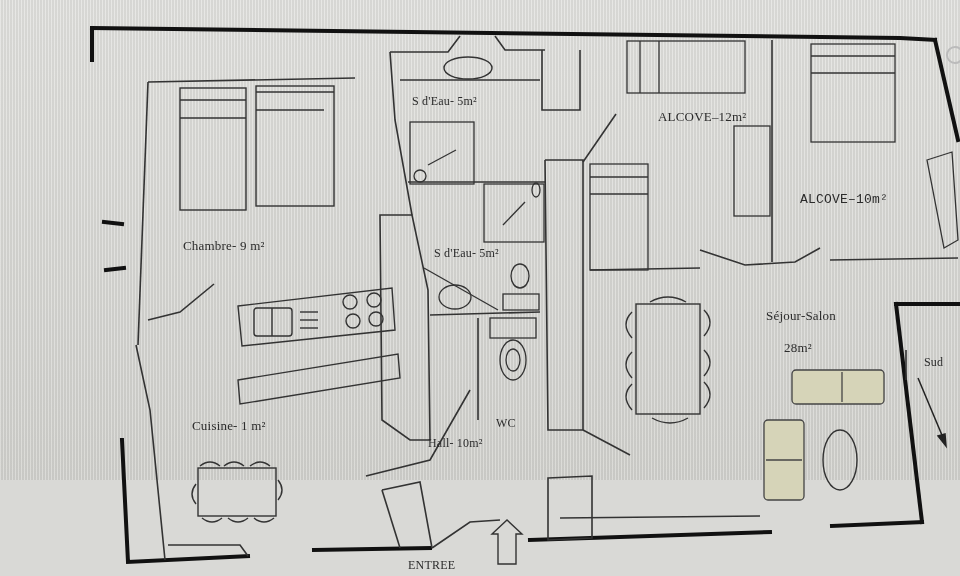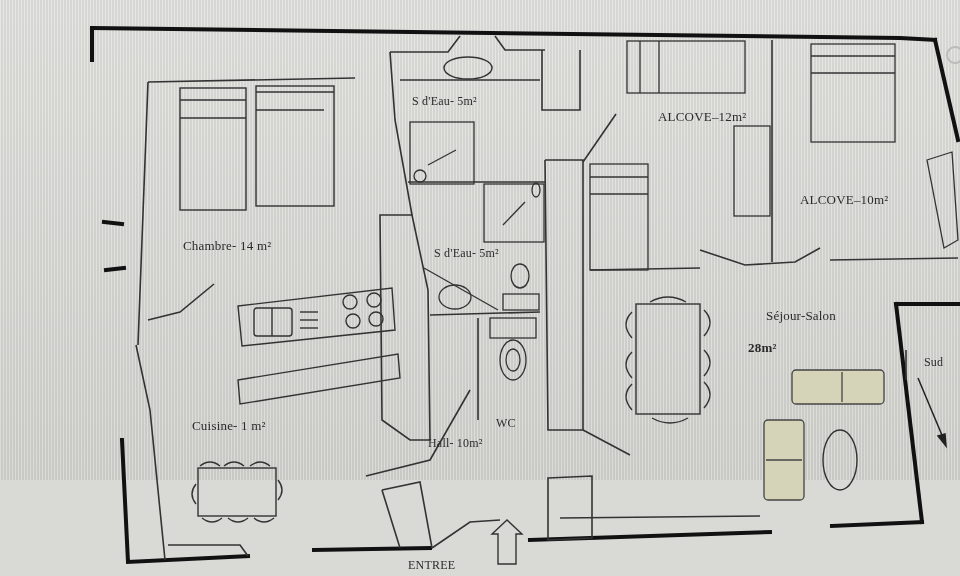--- a/index.html
+++ b/index.html
@@ -172,23 +172,23 @@
 
   <g stroke="#333" stroke-width="1.4" fill="none">
     <path d="M498 564 L498 534 L492 534 L507 520 L522 534 L516 534 L516 564 Z"></path>
   </g>
 
   <circle cx="955" cy="55" r="8" stroke="#bbb" stroke-width="2" fill="none"></circle>
 </svg>
 
 <span class="lbl sm" style="left:412px;top:94px;">S d'Eau- 5m²</span>
 <span class="lbl" style="left:614px;top:109px;margin-left:44px;">ALCOVE–12m²</span>
-<span class="lbl" style="left:800px;top:192px;">ALCOVE–10m²</span>
-<span class="lbl" style="left:183px;top:238px;">Chambre- 14 m²</span>
+<span class="lbl" style="left:800px;top:192px;font-family:Liberation Mono, monospace;">ALCOVE–10m²</span>
+<span class="lbl" style="left:183px;top:238px;">Chambre- 9 m²</span>
 <span class="lbl sm" style="left:434px;top:246px;">S d'Eau- 5m²</span>
 <span class="lbl" style="left:748px;top:308px;margin-left:18px;">Séjour-Salon</span>
-<span class="lbl" style="left:748px;top:340px;font-weight:bold;">28m²</span>
+<span class="lbl" style="left:784px;top:340px;">28m²</span>
 <span class="lbl" style="left:192px;top:418px;">Cuisine- 1 m²</span>
 <span class="lbl sm" style="left:428px;top:436px;">Hall- 10m²</span>
 <span class="lbl sm" style="left:496px;top:392px;margin-top:24px;">WC</span>
 <span class="lbl sm" style="left:924px;top:333px;margin-top:22px;">Sud</span>
 <span class="lbl sm" style="left:408px;top:558px;text-align:right;">ENTREE</span>
 </div>
 
 </body></html>

